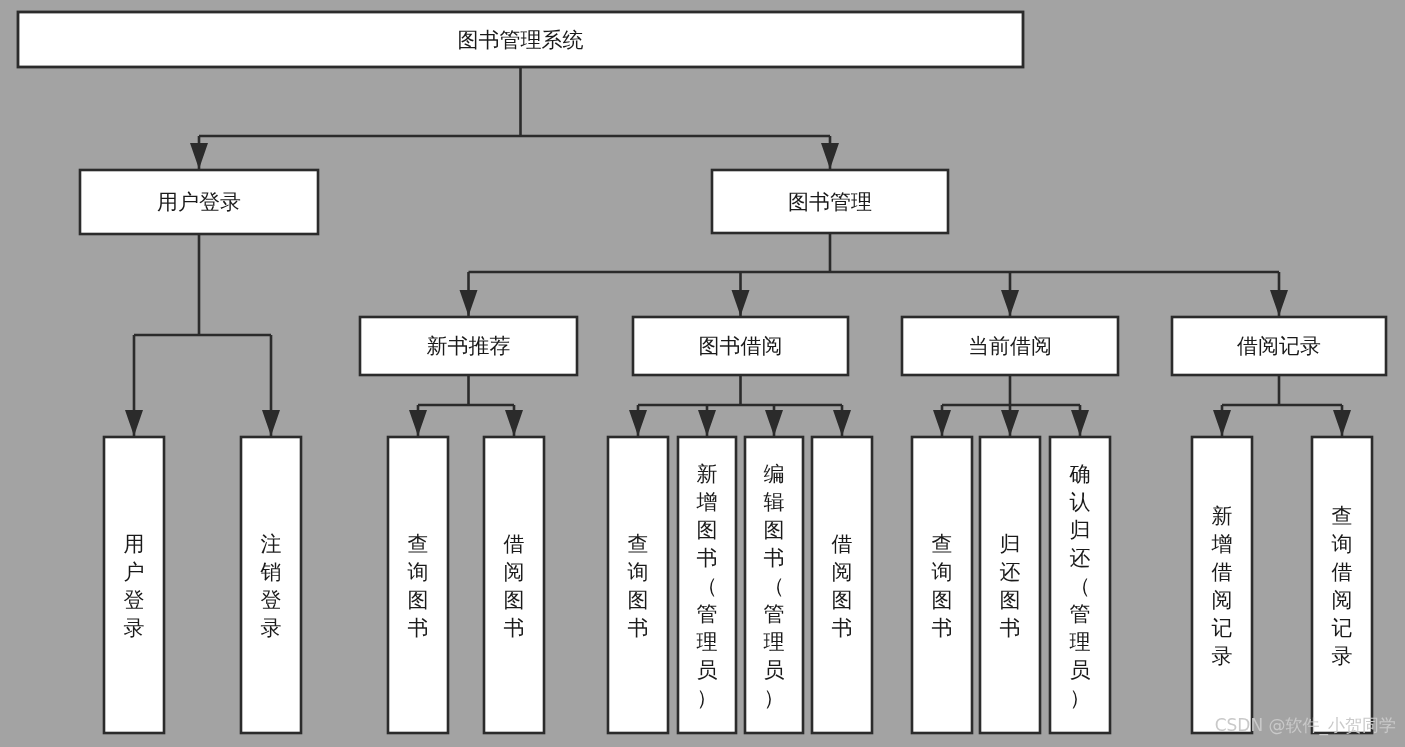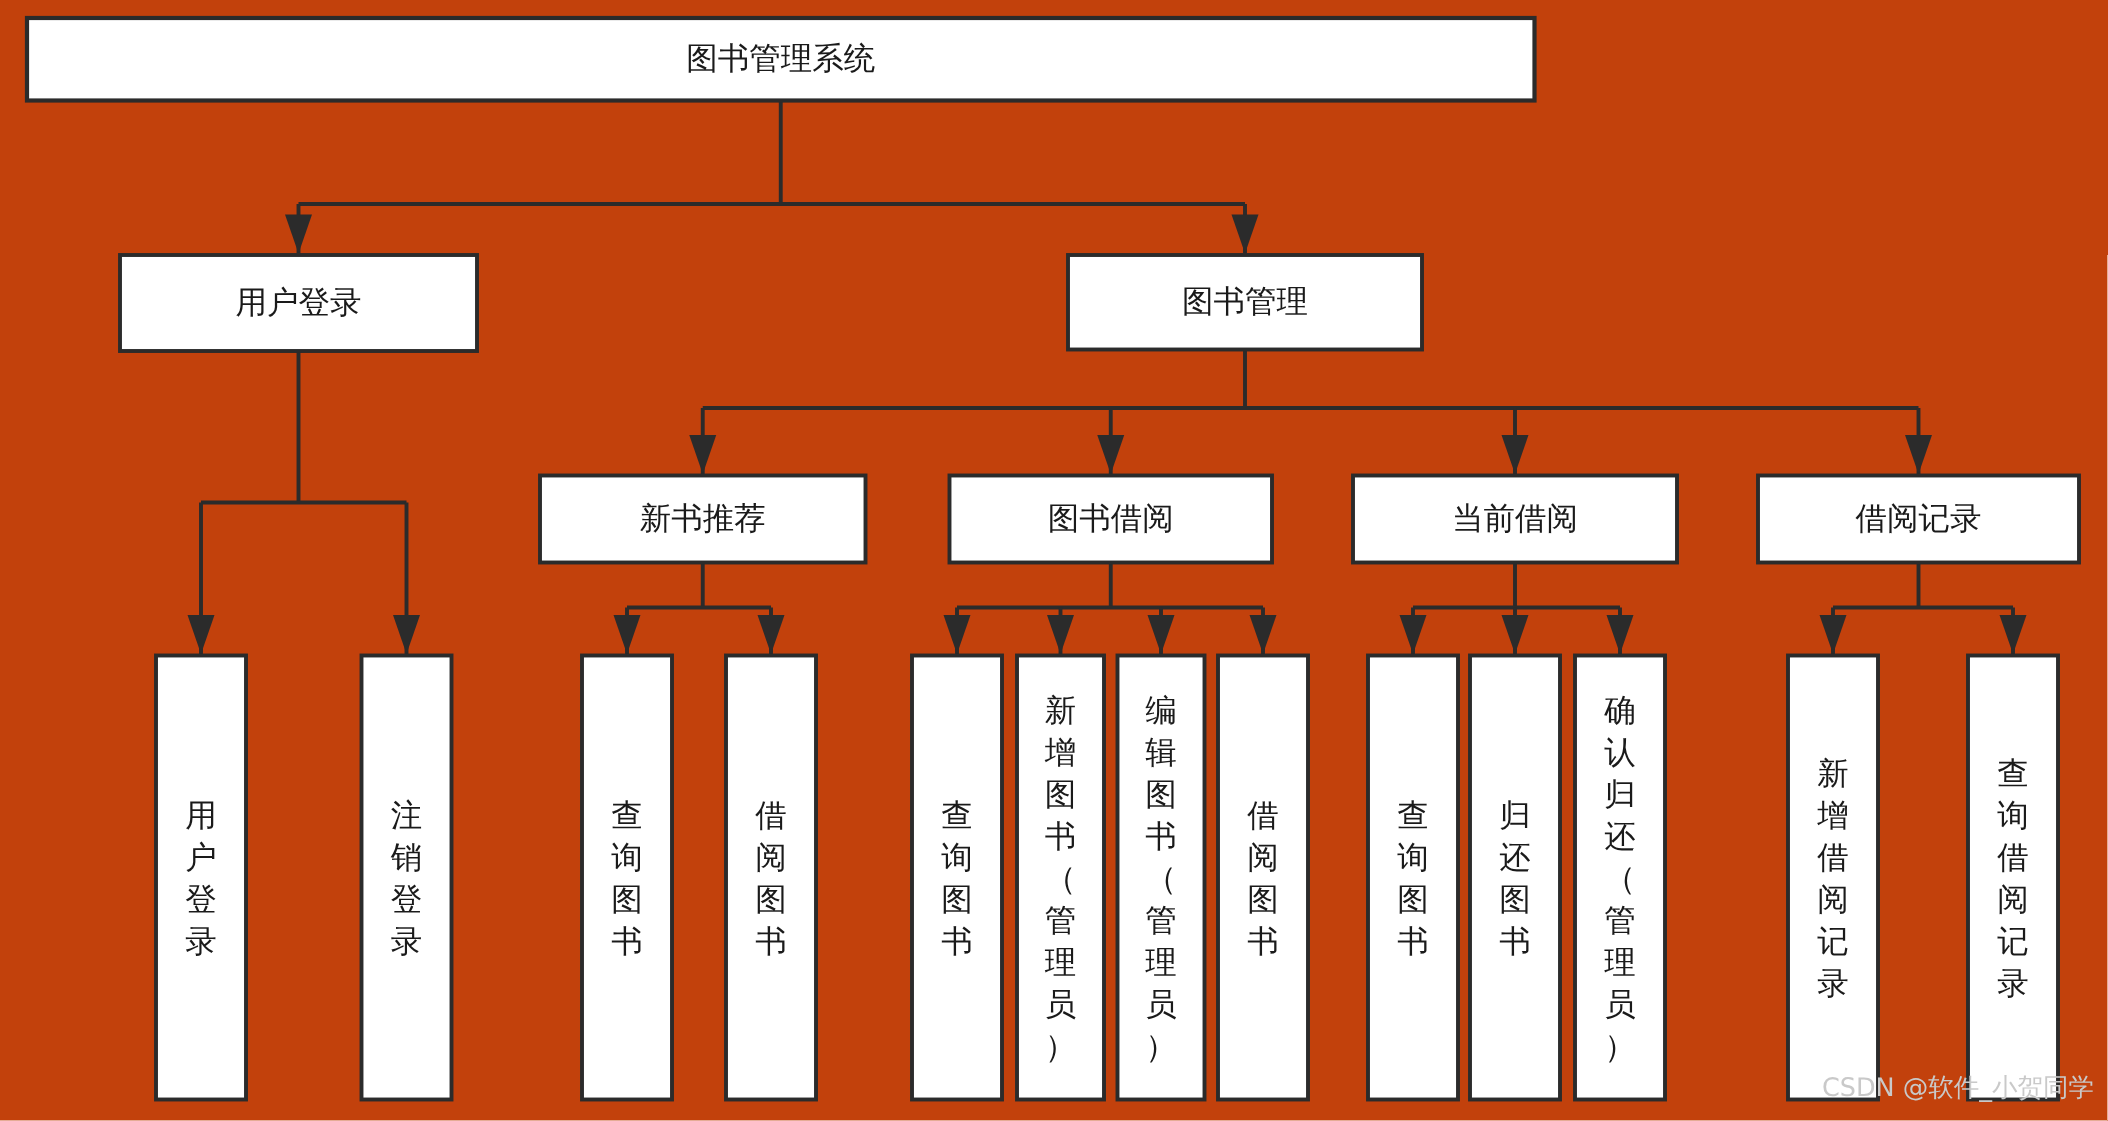--- a/index.html
+++ b/index.html
@@ -8,21 +8,21 @@
     padding: 0;
     background: #ffffff;
   }
   body {
     font-family: "DejaVu Sans", "Liberation Sans", sans-serif;
   }
   #diagram-root {
     position: relative;
     width: 1405px;
     height: 747px;
-    background: #c2410c;
+    background: #a3a3a3;
     overflow: hidden;
   }
   svg.diagram-canvas {
     position: absolute;
     left: 0;
     top: 0;
     width: 1405px;
     height: 747px;
     display: block;
   }

